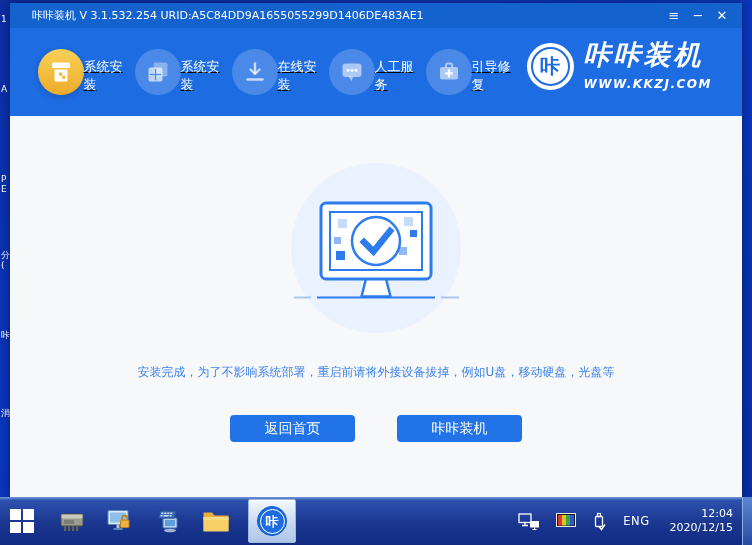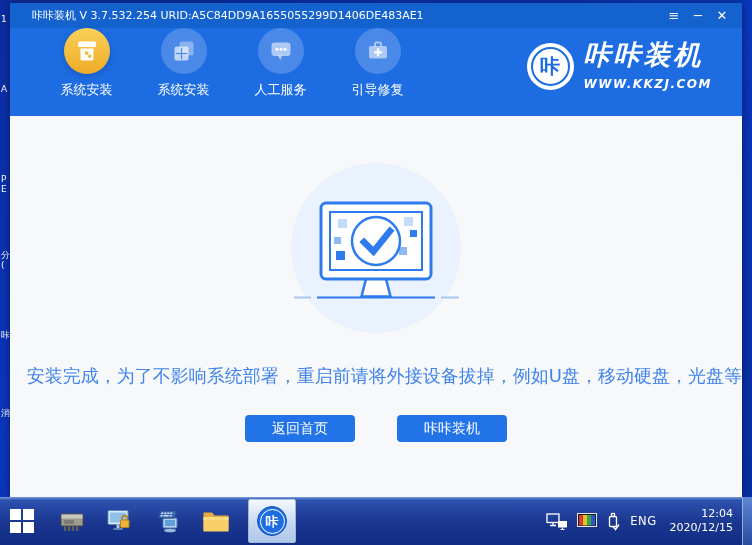--- a/index.html
+++ b/index.html
@@ -12,70 +12,70 @@
   
   .frag{position:absolute;left:1px;width:9px;overflow:hidden;color:#fff;font-size:9px;line-height:10px;white-space:normal;word-break:break-all;}
   
   .window{position:absolute;left:10px;top:3px;width:732px;height:494px;display:flex;flex-direction:column;box-shadow:0 0 8px rgba(0,0,0,.45);}
   .titlebar{height:25px;background:#1362cd;display:flex;align-items:center;padding:0 12px 0 22px;color:#fff;font-size:11px;flex:0 0 auto;}
   .titlebar-title{flex:1;white-space:nowrap;overflow:hidden;}
   .win-controls{display:flex;gap:8px;align-items:center;}
   .win-btn{width:16px;text-align:center;font-size:13px;line-height:18px;color:#fff;cursor:pointer;}
   
   .navbar{height:88px;background:#1d6ce2;position:relative;display:flex;padding-left:28px;flex:0 0 auto;}
-  .nav-item{width:97px;display:flex;flex-direction:column;align-items:center;padding-top:0;cursor:pointer;}
+  .nav-item{width:97px;display:flex;flex-direction:row;align-items:center;padding-top:0;cursor:pointer;text-decoration:underline;}
   .nav-circle{width:46px;height:46px;border-radius:50%;background:rgba(255,255,255,.20);display:flex;align-items:center;justify-content:center;}
   .nav-item.active .nav-circle{background:linear-gradient(180deg,#f8d159 0%,#eeab27 100%);box-shadow:0 2px 6px rgba(0,0,0,.18);}
   .nav-label{margin-top:7px;font-size:13px;color:#fff;}
   .logo{position:absolute;right:30px;top:13px;display:flex;align-items:center;}
   .logo-circle{width:47px;height:47px;background:#fff;border-radius:50%;position:relative;display:flex;align-items:center;justify-content:center;}
   .logo-circle:after{content:"";position:absolute;inset:4px;border:2.5px solid #1d6ce2;border-radius:50%;}
   .logo-symbol{position:relative;z-index:1;color:#1d6ce2;font-size:20px;font-weight:bold;background:#fff;line-height:1;padding:0 1px;}
   .logo-text{margin-left:10px;color:#fff;font-style:italic;}
   .logo-title{font-size:27px;font-weight:bold;letter-spacing:3px;line-height:1.05;}
   .logo-url{font-size:12px;font-weight:bold;letter-spacing:1.5px;margin-top:8px;}
   
   .content{flex:1;background:#f7f8fa;position:relative;overflow:hidden;}
   .illus-circle{position:absolute;left:50%;top:47px;transform:translateX(-50%);width:170px;height:170px;border-radius:50%;background:#e9f2fe;}
   .monitor-svg{position:absolute;left:50%;top:85px;transform:translateX(-50%);}
-  .message{position:absolute;top:248px;width:100%;text-align:right;font-size:18px;color:#4083ec;}
+  .message{position:absolute;top:248px;width:100%;text-align:center;font-size:12px;color:#4083ec;}
   .btn-row{position:absolute;top:299px;width:100%;display:flex;justify-content:center;gap:42px;}
-  .btn{width:110px;height:27px;background:#2273e8;color:#fff;font-size:14px;border:none;border-radius:4px;display:flex;align-items:center;justify-content:center;cursor:pointer;}
+  .btn{width:125px;height:27px;background:#2273e8;color:#fff;font-size:14px;border:none;border-radius:4px;display:flex;align-items:center;justify-content:center;cursor:pointer;}
   
   .taskbar{position:absolute;left:0;bottom:0;width:752px;height:48px;
     background:linear-gradient(180deg,#7698de 0%,#2d51ae 7%,#1a368f 55%,#112b83 100%);
     display:flex;align-items:stretch;}
   .task-left{display:flex;align-items:center;}
   .start-btn{width:44px;display:flex;align-items:center;justify-content:center;cursor:pointer;}
   .win-logo{display:grid;grid-template-columns:11px 11px;grid-template-rows:11px 11px;gap:2px;}
   .win-logo span{background:#fff;display:block;}
   .task-icon{width:40px;display:flex;align-items:center;justify-content:center;cursor:pointer;margin-left:8px;}
   .kaka-btn{width:46px;height:42px;margin:3px 0 3px 12px;background:linear-gradient(180deg,#f4f9ff 0%,#c3d5ef 60%,#b0c7e8 100%);border:1px solid #9fb8dd;border-radius:2px;display:flex;align-items:center;justify-content:center;cursor:pointer;align-self:center;}
   .kaka-circle{width:28px;height:28px;border-radius:50%;background:#1d6ce2;border:1.5px solid #0f57c0;color:#fff;display:flex;align-items:center;justify-content:center;font-size:13px;font-weight:bold;position:relative;}
   .kaka-circle:after{content:"";position:absolute;inset:1.5px;border:1.5px solid #fff;border-radius:50%;}
   .kaka-glyph{position:relative;z-index:1;line-height:1;}
-  .tray{margin-left:auto;display:flex;align-items:center;gap:9px;padding-right:5px;color:#fff;}
+  .tray{margin-left:auto;display:flex;align-items:center;gap:16px;padding-right:5px;color:#fff;}
   .tray-eng{font-size:11.5px;letter-spacing:.5px;cursor:pointer;}
   .clock{text-align:right;font-size:11px;line-height:1.3;cursor:pointer;padding:0 4px;}
   .show-desktop{width:9px;border-left:1px solid #8fb0e2;background:linear-gradient(180deg,#5f86d2,#2a4aa2);cursor:pointer;}
 </style>
 </head>
 <body>
 
 <span class="frag" style="top:14px">1</span>
 <span class="frag" style="top:84px">A</span>
 <span class="frag" style="top:174px">PE</span>
 <span class="frag" style="top:250px">分(</span>
 <span class="frag" style="top:330px">咔</span>
 <span class="frag" style="top:408px">消</span>
 
 <div class="window">
 
   <div class="titlebar">
-    <div class="titlebar-title">咔咔装机 V 3.7.532.254 URID:A5C84DD9A1655055299D1406DE483AE1</div>
+    <div class="titlebar-title">咔咔装机 V 3.1.532.254 URID:A5C84DD9A1655055299D1406DE483AE1</div>
     <div class="win-controls">
       <span class="win-btn">≡</span>
       <span class="win-btn">─</span>
       <span class="win-btn">✕</span>
     </div>
   </div>
 
   <div class="navbar">
 
     <div class="nav-item active">
@@ -99,20 +99,30 @@
           <rect x="3.5" y="8.5" width="14" height="14" rx="2" fill="rgba(255,255,255,.65)"></rect>
           <g fill="#4a88e4">
             <rect x="9.9" y="9.8" width="1.2" height="11.4"></rect>
             <rect x="4.8" y="14.9" width="11.4" height="1.2"></rect>
           </g>
         </svg>
       </div>
       <div class="nav-label">系统安装</div>
     </div>
 
+    <div class="nav-item">
+      <div class="nav-circle">
+        <svg width="26" height="26" viewBox="0 0 26 26" fill="none" stroke="rgba(255,255,255,.70)" stroke-width="2.4" stroke-linecap="round" stroke-linejoin="round">
+          <path d="M13 4.5v9.5"></path>
+          <path d="M8.5 10.5 13 15l4.5-4.5"></path>
+          <path d="M5.5 20.5h15"></path>
+        </svg>
+      </div>
+      <div class="nav-label">在线安装</div>
+    </div>
 
     <div class="nav-item">
       <div class="nav-circle">
         <svg width="26" height="26" viewBox="0 0 26 26">
           <rect x="3.5" y="4.5" width="19" height="13.5" rx="3" fill="rgba(255,255,255,.55)"></rect>
           <path d="M9.5 17.5 12.6 22l1.6-4.5z" fill="rgba(255,255,255,.55)"></path>
           <g fill="rgba(255,255,255,.95)">
             <circle cx="9" cy="11.3" r="1.5"></circle>
               <circle cx="13" cy="11.3" r="1.5"></circle>
               <circle cx="17" cy="11.3" r="1.5"></circle>

